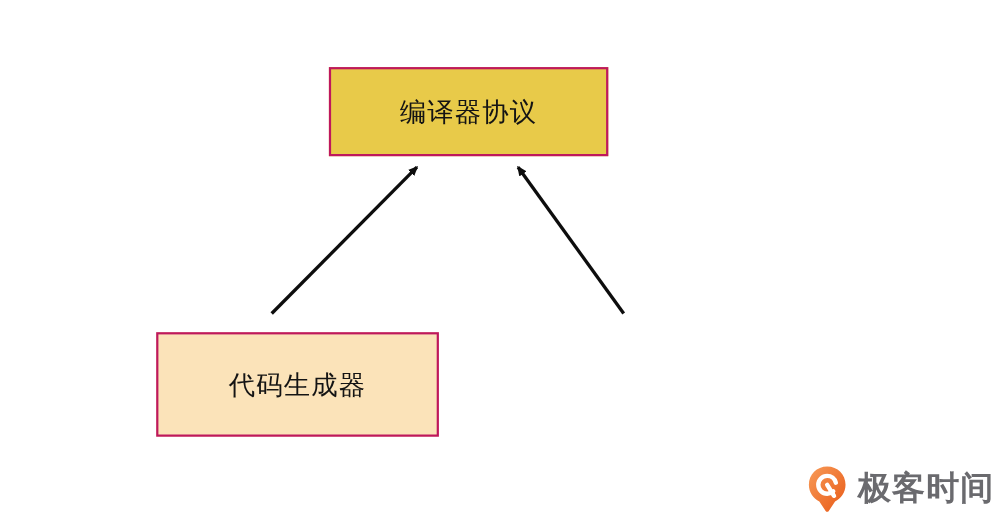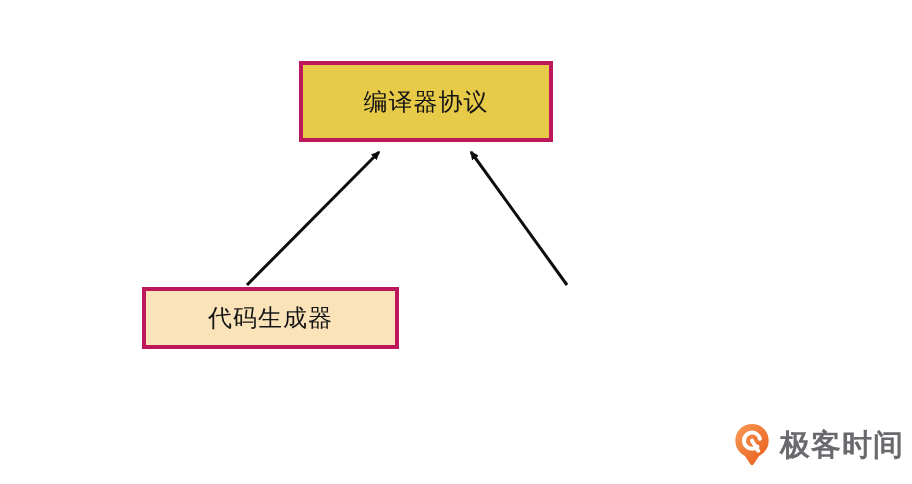--- a/index.html
+++ b/index.html
@@ -11,40 +11,40 @@
   .canvas {
     position: relative;
     width: 912px;
     height: 484px;
     background: #ffffff;
     overflow: hidden;
   }
   .node {
     position: absolute;
     box-sizing: border-box;
-    border: 4px solid #be185d;
+    border: 2px solid #be185d;
     display: flex;
     align-items: center;
     justify-content: center;
     font-size: 24px;
     color: #141414;
     letter-spacing: 1px;
   }
   .node-top {
     left: 299px;
     top: 61px;
     width: 254px;
     height: 81px;
     background: #e8ca49;
   }
   .node-left {
     left: 142px;
-    top: 287px;
+    top: 302px;
     width: 257px;
-    height: 62px;
+    height: 95px;
     background: #fbe3b9;
   }
   .node-right {
     left: 452px;
     top: 287px;
     width: 258px;
     height: 85px;
     background: #fbe3b9;
   }
   .edges-layer {

